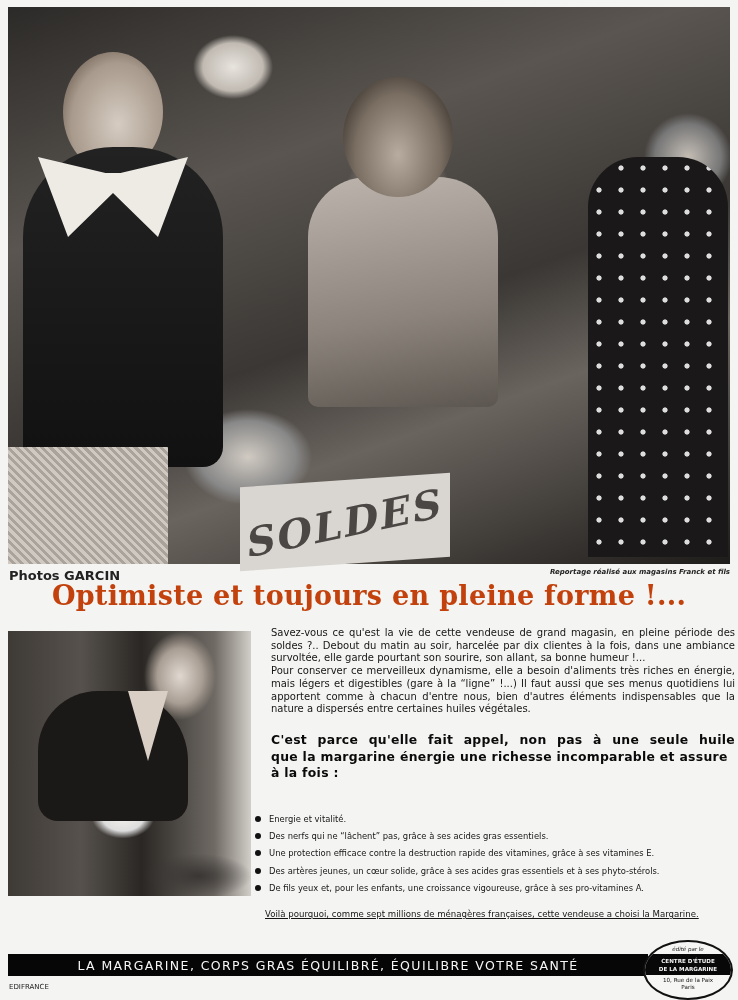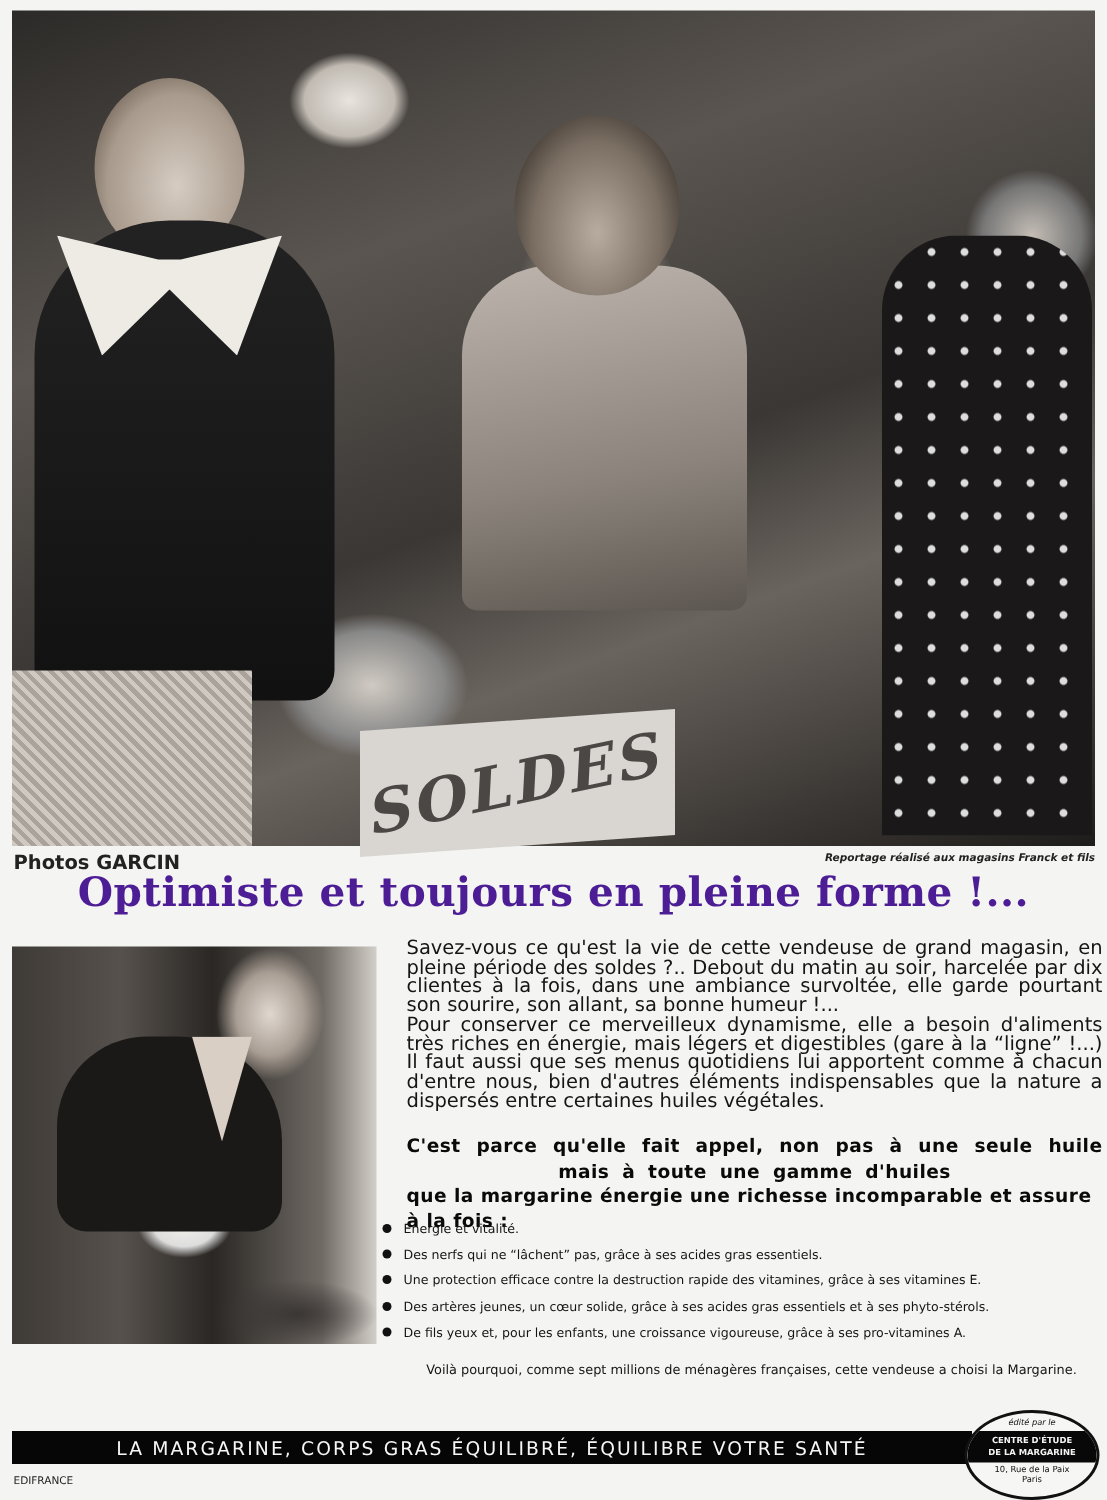--- a/index.html
+++ b/index.html
@@ -59,60 +59,60 @@
     font-size: 40px; color: #4a4744; letter-spacing: 2px; transform: rotate(-8deg);
   }
   .credit-left {
     position: absolute; left: 9px; top: 568px; font-size: 13px; color: #222; font-weight: bold;
   }
   .credit-right {
     position: absolute; right: 8px; top: 568px; font-size: 7px; color: #222; font-weight: bold; font-style: italic;
   }
   .headline {
     position: absolute; left: 0; top: 580px; width: 738px; text-align: center;
-    font-family: "DejaVu Serif", serif; font-weight: bold; font-size: 27px; letter-spacing: 0.3px; color: #4c1d95;
+    font-family: "DejaVu Serif", serif; font-weight: bold; font-size: 27px; letter-spacing: 0.3px; color: #c2410c;
   }
   .photo-small {
     position: absolute; left: 8px; top: 631px; width: 243px; height: 265px;
     background:
       radial-gradient(ellipse 45px 55px at 172px 45px, #e0d8d0 0%, #a99e94 50%, transparent 80%),
       radial-gradient(ellipse 35px 25px at 115px 185px, #f4f1ec 0%, #ddd 60%, transparent 90%),
       radial-gradient(ellipse 60px 25px at 190px 245px, #3a3634 0%, transparent 90%),
       linear-gradient(90deg, #3e3a36 0%, #56514c 30%, #2a2724 55%, #6f6a64 85%, #d2cec8 100%);
   }
   .photo-small .shirt {
     position: absolute; left: 30px; top: 60px; width: 150px; height: 130px;
     background: #1b1918; border-radius: 60px 70px 20px 20px;
   }
   .photo-small .vneck {
     position: absolute; left: 120px; top: 60px; width: 40px; height: 70px;
     background: #d9cfc5; clip-path: polygon(0 0, 100% 0, 50% 100%);
   }
   .body-text {
     position: absolute; left: 271px; top: 627px; width: 464px;
-    font-size: 13px; line-height: 12.7px; text-align: justify; color: #151515;
+    font-size: 10px; line-height: 12.7px; text-align: justify; color: #151515;
   }
   .body-text p { margin: 0; }
   .emphasis {
-    position: absolute; left: 271px; top: 756px; width: 464px;
+    position: absolute; left: 271px; top: 732px; width: 464px;
     font-size: 12.4px; font-weight: bold; line-height: 16.5px; color: #0a0a0a; letter-spacing: 0.3px;
   }
   .emphasis .l1 { display: flex; justify-content: space-between; }
   .emphasis .l2 { text-align: center; word-spacing: 4px; }
   .benefits {
     position: absolute; left: 255px; top: 810px; width: 464px; list-style: none; margin: 0; padding: 0;
     font-size: 8.4px; color: #151515;
   }
   .benefits li { height: 17.4px; display: flex; align-items: center; }
   .benefits .bullet {
     display: inline-block; width: 6px; height: 6px; background: #111; border-radius: 50%; margin-right: 8px; flex: none;
   }
   .conclusion {
-    position: absolute; left: 265px; top: 909px; width: 472px; text-align: center;
-    font-size: 8.6px; color: #151515;
+    position: absolute; left: 265px; top: 909px; width: 472px; text-align: left;
+    font-size: 8.6px; color: #151515; text-decoration: underline;
   }
   .slogan-bar {
     position: absolute; left: 8px; top: 954px; width: 640px; height: 22px; background: #060606;
     display: flex; align-items: center; justify-content: center;
   }
   .slogan-bar span {
     color: #f6f6f6; font-weight: normal; font-size: 12.5px; letter-spacing: 1.4px;
   }
   .edifrance {
     position: absolute; left: 9px; top: 983px; font-size: 7px; color: #222;
@@ -167,21 +167,20 @@
     <span>qu'elle</span>
     <span>fait</span>
     <span>appel,</span>
     <span>non</span>
     <span>pas</span>
     <span>à</span>
     <span>une</span>
     <span>seule</span>
     <span>huile</span>
   </div>
-  <div class="l2">mais à toute une gamme d'huiles</div>
   <div class="l3">que la margarine énergie une richesse incomparable et assure à la fois :</div>
 </div>
 
 <ul class="benefits">
   <li>
       <span class="bullet"></span>
       <span>Energie et vitalité.</span>
     </li>
   <li>
       <span class="bullet"></span>

